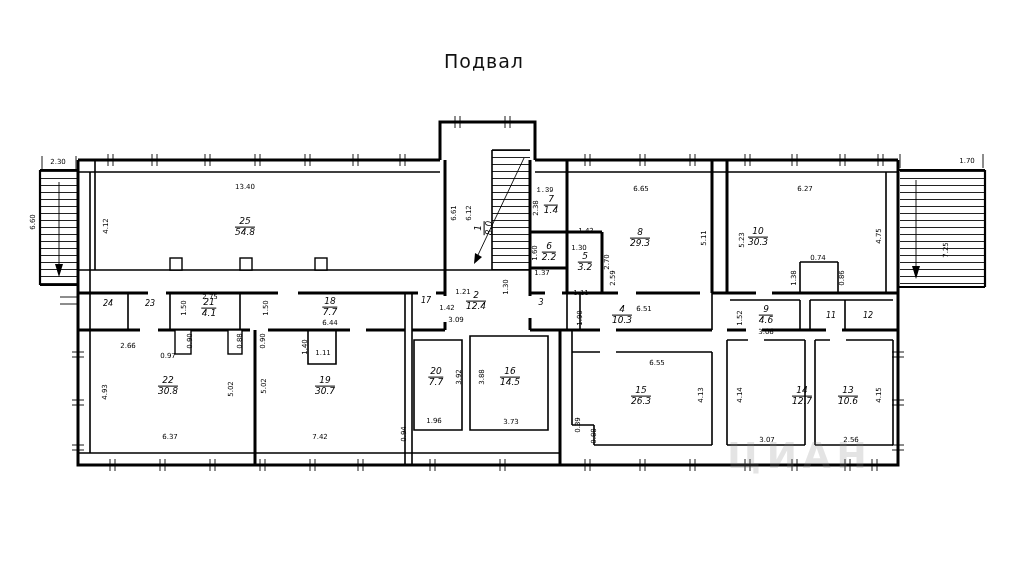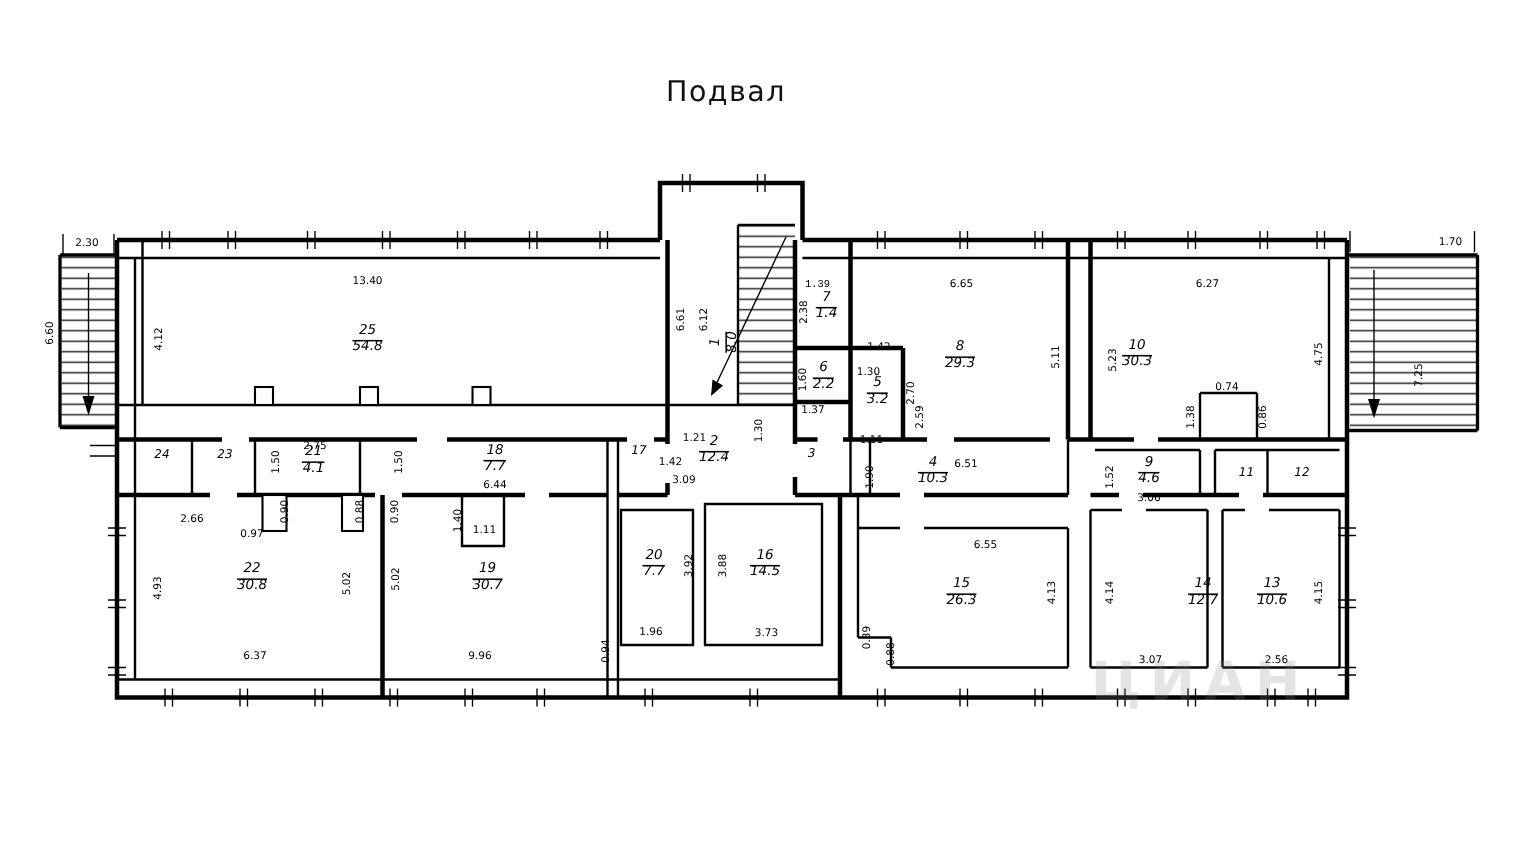--- a/index.html
+++ b/index.html
@@ -212,21 +212,21 @@
       <div class="dim" style="left: 168px; top: 356px; transform: translate(-50%, -50%);">0.97</div>
       <div class="dim" style="left: 190px; top: 341px; transform: translate(-50%, -50%) rotate(-90deg);">0.90</div>
       <div class="dim" style="left: 240px; top: 341px; transform: translate(-50%, -50%) rotate(-90deg);">0.88</div>
       <div class="dim" style="left: 263px; top: 341px; transform: translate(-50%, -50%) rotate(-90deg);">0.90</div>
       <div class="dim" style="left: 305px; top: 347px; transform: translate(-50%, -50%) rotate(-90deg);">1.40</div>
       <div class="dim" style="left: 323px; top: 353px; transform: translate(-50%, -50%);">1.11</div>
       <div class="dim" style="left: 105px; top: 392px; transform: translate(-50%, -50%) rotate(-90deg);">4.93</div>
       <div class="dim" style="left: 231px; top: 389px; transform: translate(-50%, -50%) rotate(-90deg);">5.02</div>
       <div class="dim" style="left: 264px; top: 386px; transform: translate(-50%, -50%) rotate(-90deg);">5.02</div>
       <div class="dim" style="left: 170px; top: 437px; transform: translate(-50%, -50%);">6.37</div>
-      <div class="dim" style="left: 320px; top: 437px; transform: translate(-50%, -50%);">9.96</div>
+      <div class="dim" style="left: 320px; top: 437px; transform: translate(-50%, -50%);">7.42</div>
       <div class="dim" style="left: 404px; top: 434px; transform: translate(-50%, -50%) rotate(-90deg);">0.94</div>
       <div class="dim" style="left: 459px; top: 377px; transform: translate(-50%, -50%) rotate(-90deg);">3.92</div>
       <div class="dim" style="left: 434px; top: 421px; transform: translate(-50%, -50%);">1.96</div>
       <div class="dim" style="left: 482px; top: 377px; transform: translate(-50%, -50%) rotate(-90deg);">3.88</div>
       <div class="dim" style="left: 511px; top: 422px; transform: translate(-50%, -50%);">3.73</div>
       <div class="dim" style="left: 657px; top: 363px; transform: translate(-50%, -50%);">6.55</div>
       <div class="dim" style="left: 701px; top: 395px; transform: translate(-50%, -50%) rotate(-90deg);">4.13</div>
       <div class="dim" style="left: 578px; top: 425px; transform: translate(-50%, -50%) rotate(-90deg);">0.39</div>
       <div class="dim" style="left: 594px; top: 436px; transform: translate(-50%, -50%) rotate(-90deg);">0.88</div>
       <div class="dim" style="left: 740px; top: 395px; transform: translate(-50%, -50%) rotate(-90deg);">4.14</div>

